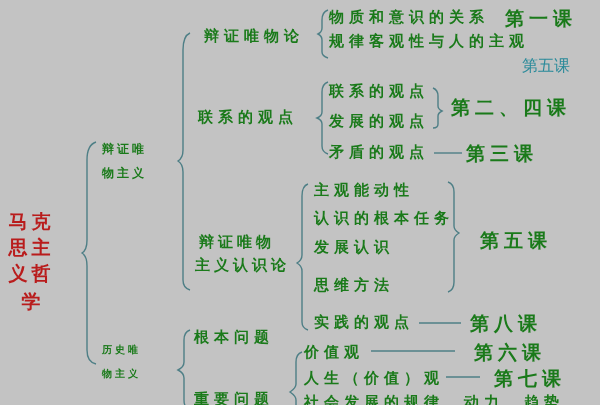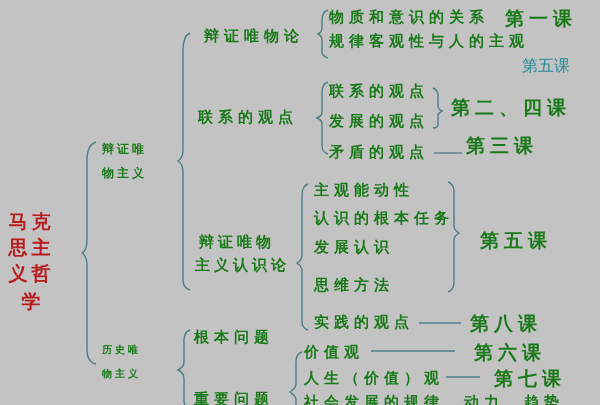--- a/index.html
+++ b/index.html
@@ -116,21 +116,21 @@
   <div class="t" style="left:204px; top:27px;">辩证唯物论</div>
   <div class="t" style="left:329px; top:32px;">规律客观性与人的主观</div>
   <div class="lesson" style="left:505px; top:7px;">第一课</div>
   <div class="lesson-teal" style="left:522px; top:56px;">第五课</div>
 
   <div class="t" style="left:198px; top:108px;">联系的观点</div>
   <div class="t" style="left:329px; top:82px;">联系的观点</div>
   <div class="t" style="left:329px; top:112px;">发展的观点</div>
   <div class="t" style="left:329px; top:143px;">矛盾的观点</div>
   <div class="lesson" style="left:451px; top:96px;">第二、四课</div>
-  <div class="lesson" style="left:466px; top:134px;">第三课</div>
+  <div class="lesson" style="left:466px; top:142px;">第三课</div>
 
   <div class="t" style="left:195px; top:231px; line-height:23px; letter-spacing:4px;">
     <div style="padding-left:4px;">辩证唯物</div>
     <div>主义认识论</div>
   </div>
   <div class="t" style="left:314px; top:181px;">主观能动性</div>
   <div class="t" style="left:314px; top:209px;">认识的根本任务</div>
   <div class="t" style="left:314px; top:276px;">思维方法</div>
   <div class="t" style="left:314px; top:238px;">发展认识</div>
   <div class="t" style="left:314px; top:313px;">实践的观点</div>

